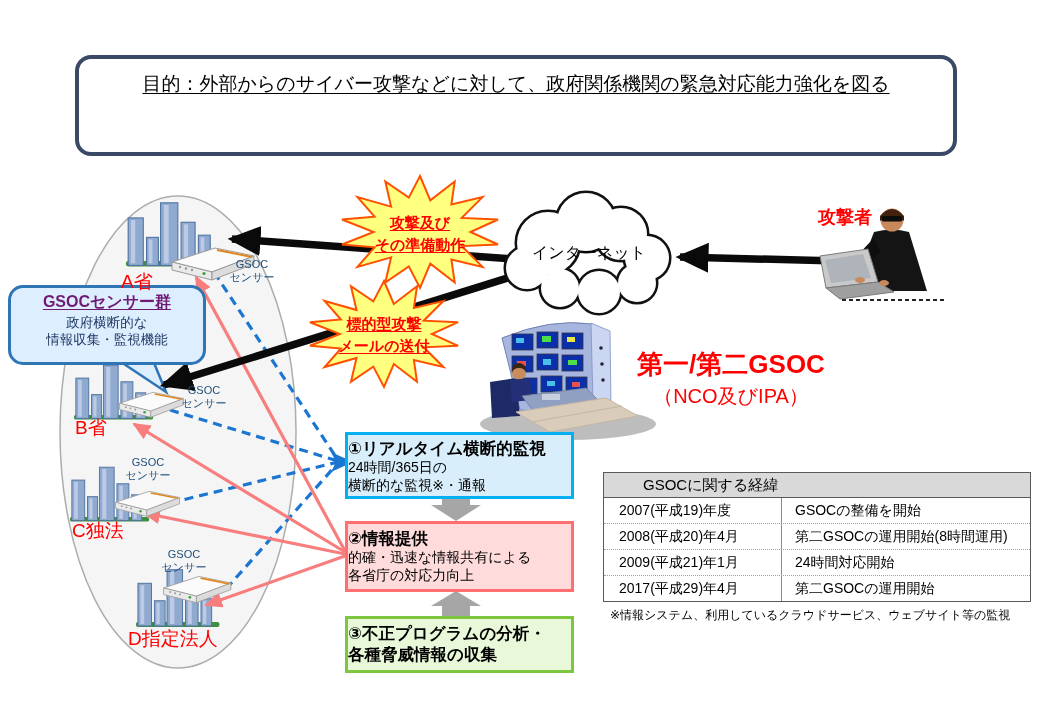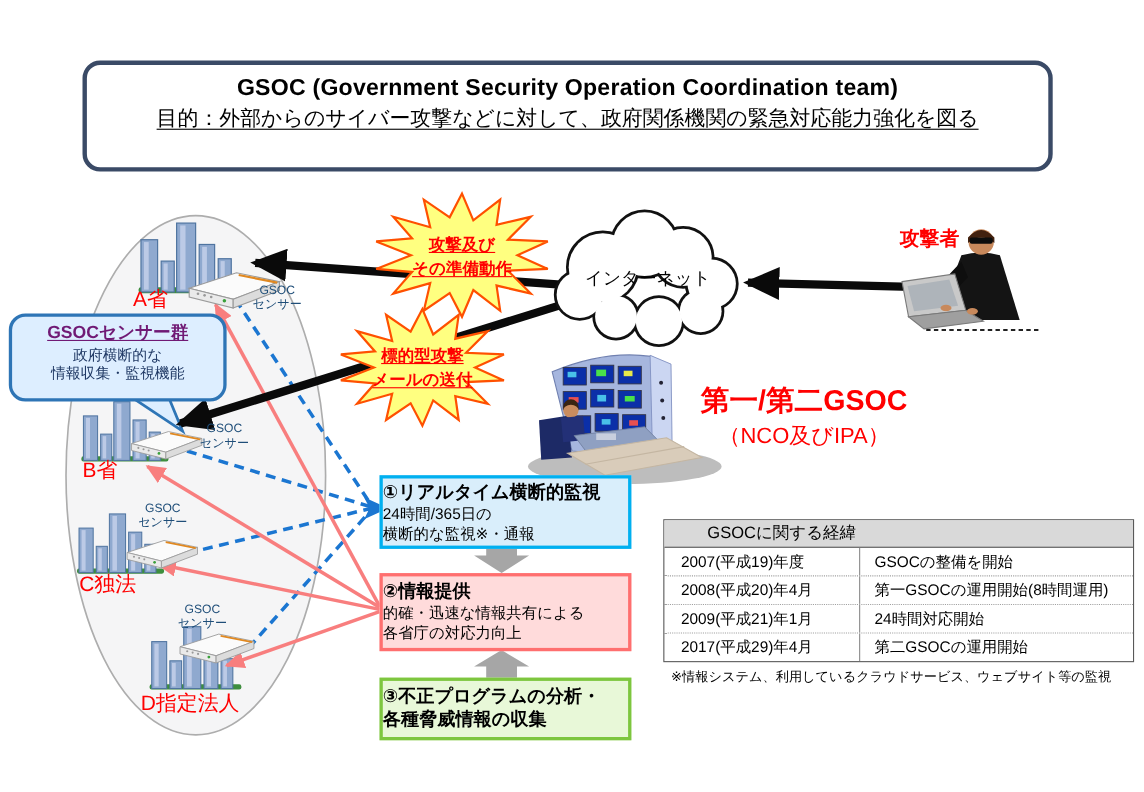--- a/index.html
+++ b/index.html
@@ -212,33 +212,32 @@
       <polygon points="14,92 66,86 82,96 28,103" fill="#9F9F9F" stroke="#7a7a7a"></polygon>
       <ellipse cx="48" cy="84" rx="5" ry="3" fill="#C8895C"></ellipse>
       <ellipse cx="72" cy="87" rx="5" ry="3" fill="#C8895C"></ellipse>
     </g>
 
     <polygon points="442,497 470,497 470,505 481,505 456,521 431,505 442,505" fill="#A6A6A6"></polygon>
     <polygon points="431,606 456,591 481,606 470,606 470,618 442,618 442,606" fill="#A6A6A6"></polygon>
   </svg>
 
   <div class="abs title-box">
-    <div class="tl1">GSOC (Government Security Operation Coordination team)</div>
     <div class="tl2">目的：外部からのサイバー攻撃などに対して、政府関係機関の緊急対応能力強化を図る</div>
   </div>
 
   <div class="abs callout">
     <div class="ct">GSOCセンサー群</div>
     <div class="cb">
       <span>政府横断的な</span><br>
       <span>情報収集・監視機能</span>
     </div>
   </div>
 
-  <div class="abs org-label" style="left:121px;top:259px;">A省</div>
+  <div class="abs org-label" style="left:121px;top:269px;">A省</div>
   <div class="abs org-label" style="left:75px;top:415px;">B省</div>
   <div class="abs org-label" style="left:72px;top:518px;">C独法</div>
   <div class="abs org-label" style="left:128px;top:626px;">D指定法人</div>
 
   <div class="abs sensor-label" style="left:226px;top:258px;">
     <span>GSOC</span><br>
     <span>センサー</span>
   </div>
   <div class="abs sensor-label" style="left:178px;top:384px;">
     <span>GSOC</span><br>
@@ -286,21 +285,21 @@
   </div>
 
   <div class="abs hist">
     <div class="hist-header">GSOCに関する経緯</div>
     <div class="hist-row">
       <div class="cell-date">2007(平成19)年度</div>
       <div class="cell-event">GSOCの整備を開始</div>
     </div>
     <div class="hist-row">
       <div class="cell-date">2008(平成20)年4月</div>
-      <div class="cell-event">第一GSOCの運用開始(8時間運用)</div>
+      <div class="cell-event">第二GSOCの運用開始(8時間運用)</div>
     </div>
     <div class="hist-row">
       <div class="cell-date">2009(平成21)年1月</div>
       <div class="cell-event">24時間対応開始</div>
     </div>
     <div class="hist-row">
       <div class="cell-date">2017(平成29)年4月</div>
       <div class="cell-event">第二GSOCの運用開始</div>
     </div>
   </div>

